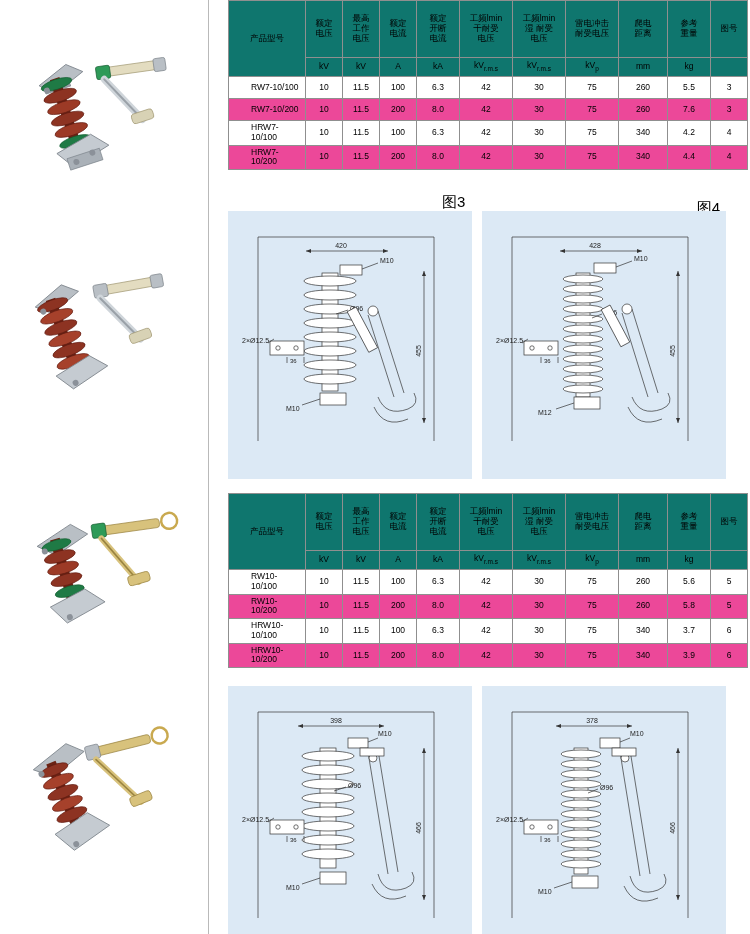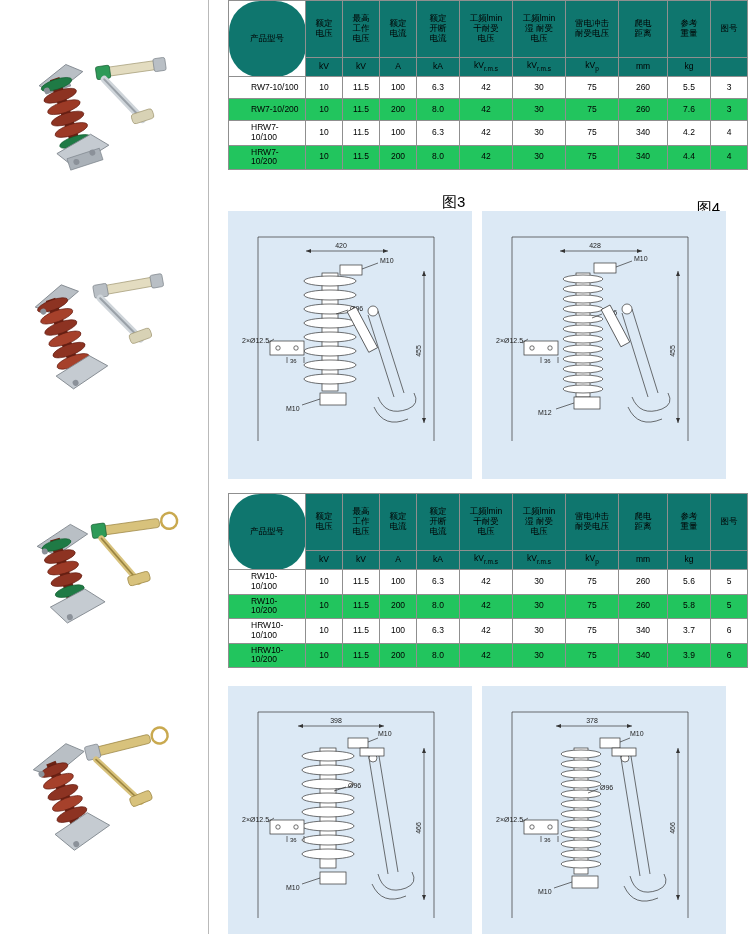--- a/index.html
+++ b/index.html
@@ -82,23 +82,23 @@
     height: 14px;
   }
   table.spec tbody td {
     height: 17px;
   }
   table.spec tbody td.model {
     text-align: left;
     padding-left: 22px;
   }
   table.spec tbody tr.alt td {
-    background: #22c55e;
-  }
-  .hdr-model { width: 70px; border-radius: 31px; }
+    background: #ec4899;
+  }
+  .hdr-model { width: 70px; }
   .col-s { width: 30px; }
   .col-m { width: 36px; }
   .col-w { width: 46px; }
   .col-x { width: 42px; }
   .sub { font-size: 6.5px; vertical-align: sub; }
 
   .fig-caption-row {
     position: relative;
     width: 498px;
     height: 16px;

